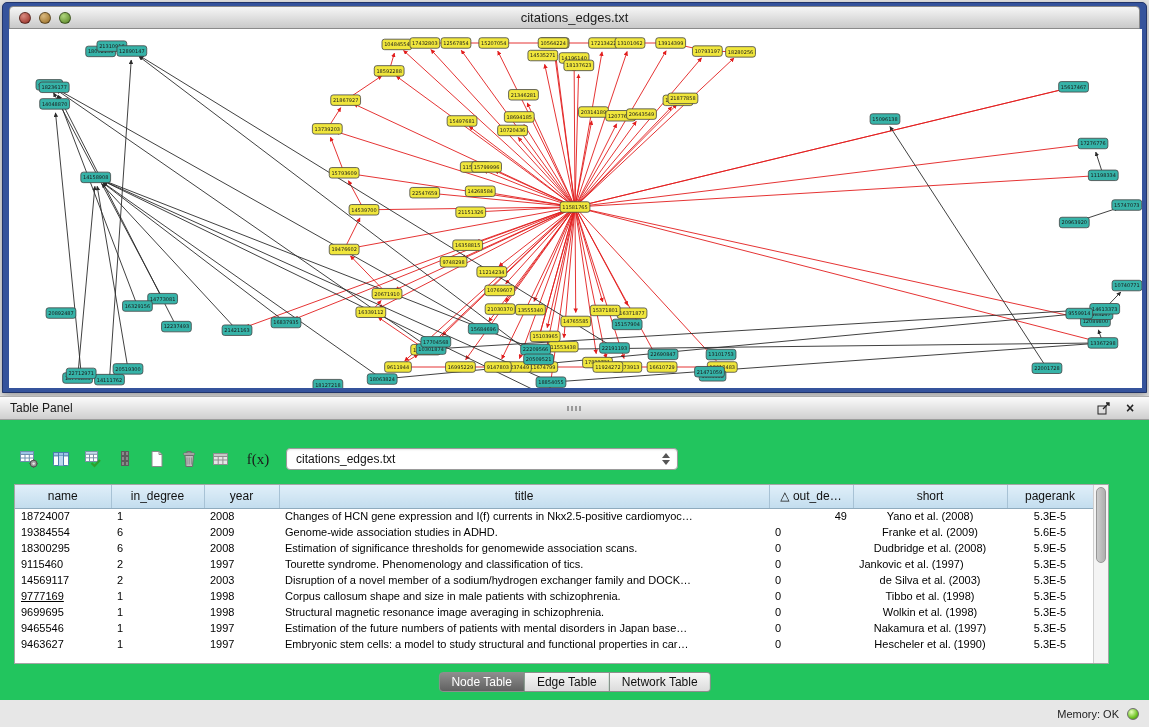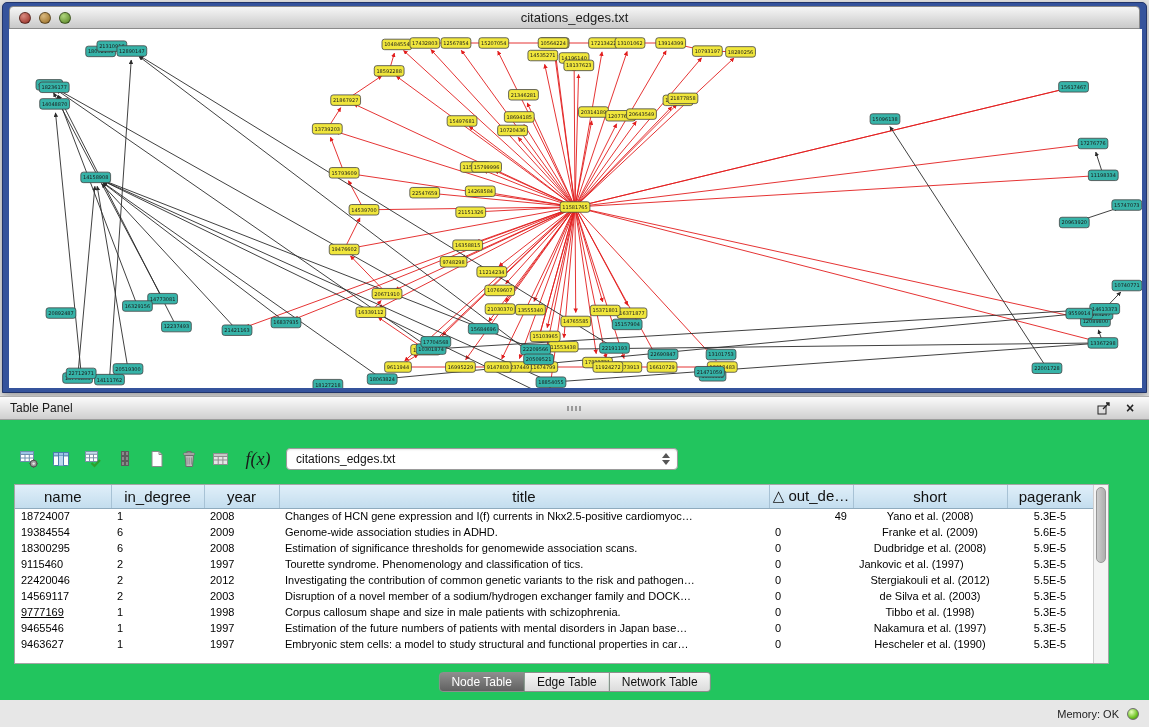--- a/index.html
+++ b/index.html
@@ -29,33 +29,33 @@
   .panel-header{height:23px;background:linear-gradient(#fbfbfb,#cfcfcf);border-bottom:1px solid #9c9c9c;
     display:flex;align-items:center;padding:0 10px;font-size:12px;color:#1a1a1a;position:relative;}
   .panel-header .spacer{flex:1;}
   .grip{position:absolute;left:50%;top:9px;width:16px;height:5px;transform:translateX(-50%);
     background:repeating-linear-gradient(90deg,#9a9a9a 0 2px,transparent 2px 4px);}
   .ph-btn{width:18px;height:16px;display:flex;align-items:center;justify-content:center;
     font-size:14px;font-weight:bold;color:#222;margin-left:8px;}
   .panel-body{position:relative;height:280px;}
   .toolbar{display:flex;align-items:center;gap:6px;padding:26px 0 8px 16px;}
   .tb-btn{width:26px;height:26px;display:flex;align-items:center;justify-content:center;border-radius:4px;}
-  .fx{font-family:"Liberation Serif",serif;font-style:italic;font-size:18px;color:#1a1a1a;margin-left:10px;}
+  .fx{font-family:"Liberation Serif",serif;font-size:15px;color:#1a1a1a;margin-left:10px;}
   .combo{margin-left:14px;width:392px;height:22px;background:#fff;border:1px solid #9a9a9a;border-radius:4px;
     display:flex;align-items:center;padding:0 7px 0 9px;font-size:12px;color:#111;
     box-shadow:inset 0 1px 2px rgba(0,0,0,.10);}
   .combo .arrows{margin-left:auto;display:flex;flex-direction:column;gap:2px;align-items:center;}
   .tri-up{width:0;height:0;border-left:4px solid transparent;border-right:4px solid transparent;border-bottom:5px solid #555;}
   .tri-dn{width:0;height:0;border-left:4px solid transparent;border-right:4px solid transparent;border-top:5px solid #555;}
 
   .table-wrap{position:relative;margin:4px 0 0 14px;width:1095px;height:180px;background:#fff;
     border:1px solid #a5a5a5;overflow:hidden;}
   table{border-collapse:collapse;table-layout:fixed;width:1078px;}
   th{height:23px;background:linear-gradient(#e0eff9,#c3ddee);border-right:1px solid #a7c2d5;
-    border-bottom:1px solid #8fabbe;font-weight:normal;font-size:15px;color:#111;text-align:center;
+    border-bottom:1px solid #8fabbe;font-weight:normal;font-size:12px;color:#111;text-align:center;
     overflow:hidden;white-space:nowrap;}
   td{height:16px;padding:0 6px;font-size:11px;color:#000;overflow:hidden;white-space:nowrap;}
   .vscroll{position:absolute;right:0;top:0;bottom:0;width:15px;background:#f4f4f4;border-left:1px solid #cfcfcf;}
   .vthumb{position:absolute;left:2px;right:2px;top:2px;height:76px;
     background:linear-gradient(90deg,#cdcdcd,#aeaeae);border:1px solid #979797;border-radius:6px;}
 
   .tabs{position:absolute;left:50%;transform:translateX(-50%);bottom:8px;display:flex;}
   .tab{height:20px;padding:0 12px;display:flex;align-items:center;font-size:12px;color:#111;
     background:linear-gradient(#f7f7f7,#dcdcdc);border:1px solid #8e8e8e;border-left:none;}
   .tab:first-child{border-left:1px solid #8e8e8e;border-radius:4px 0 0 4px;}
@@ -769,47 +769,47 @@
             <tr>
               <td style="text-align: left;">9115460</td>
               <td style="text-align: left;">2</td>
               <td style="text-align: left;">1997</td>
               <td style="text-align: left;">Tourette syndrome. Phenomenology and classification of tics.</td>
               <td style="text-align: left;">0</td>
               <td style="">Jankovic et al. (1997)</td>
               <td style="text-align: center;">5.3E-5</td>
             </tr>
             <tr>
-              <td style="text-align: left;">22420046</td>
-              <td style="text-align: left;">2</td>
-              <td style="text-align: left;">2012</td>
-              <td style="text-align: left;">Investigating the contribution of common genetic variants to the risk and pathogen…</td>
-              <td style="text-align: left;">0</td>
-              <td style="text-align: center;">Stergiakouli et al. (2012)</td>
-              <td style="text-align: center;">5.5E-5</td>
-            </tr>
-            <tr>
               <td style="text-align: left;">14569117</td>
               <td style="text-align: left;">2</td>
               <td style="text-align: left;">2003</td>
               <td style="text-align: left;">Disruption of a novel member of a sodium/hydrogen exchanger family and DOCK…</td>
               <td style="text-align: left;">0</td>
               <td style="text-align: center;">de Silva et al. (2003)</td>
               <td style="text-align: center;">5.3E-5</td>
             </tr>
             <tr>
               <td style="text-align: left; text-decoration: underline;">9777169</td>
               <td style="text-align: left;">1</td>
               <td style="text-align: left;">1998</td>
               <td style="text-align: left;">Corpus callosum shape and size in male patients with schizophrenia.</td>
               <td style="text-align: left;">0</td>
               <td style="text-align: center;">Tibbo et al. (1998)</td>
               <td style="text-align: center;">5.3E-5</td>
             </tr>
             <tr>
+              <td style="text-align: left;">9699695</td>
+              <td style="text-align: left;">1</td>
+              <td style="text-align: left;">1998</td>
+              <td style="text-align: left;">Structural magnetic resonance image averaging in schizophrenia.</td>
+              <td style="text-align: left;">0</td>
+              <td style="text-align: center;">Wolkin et al. (1998)</td>
+              <td style="text-align: center;">5.3E-5</td>
+            </tr>
+            <tr>
               <td style="text-align: left;">9465546</td>
               <td style="text-align: left;">1</td>
               <td style="text-align: left;">1997</td>
               <td style="text-align: left;">Estimation of the future numbers of patients with mental disorders in Japan base…</td>
               <td style="text-align: left;">0</td>
               <td style="text-align: center;">Nakamura et al. (1997)</td>
               <td style="text-align: center;">5.3E-5</td>
             </tr>
             <tr>
               <td style="text-align: left;">9463627</td>

